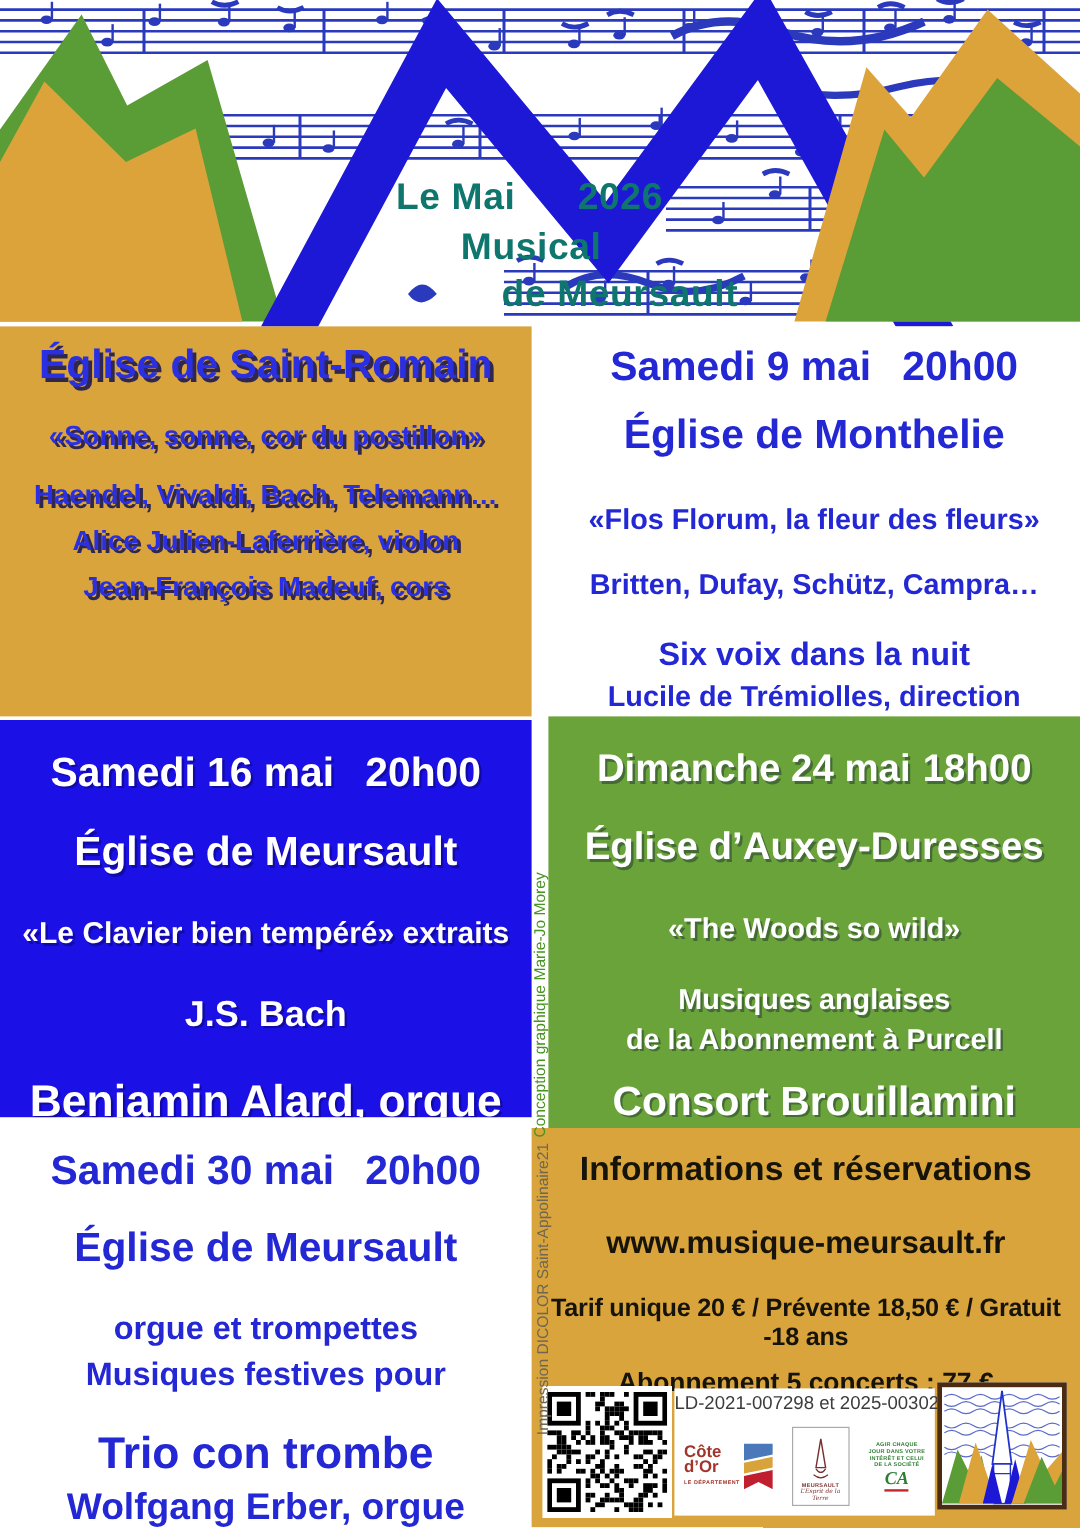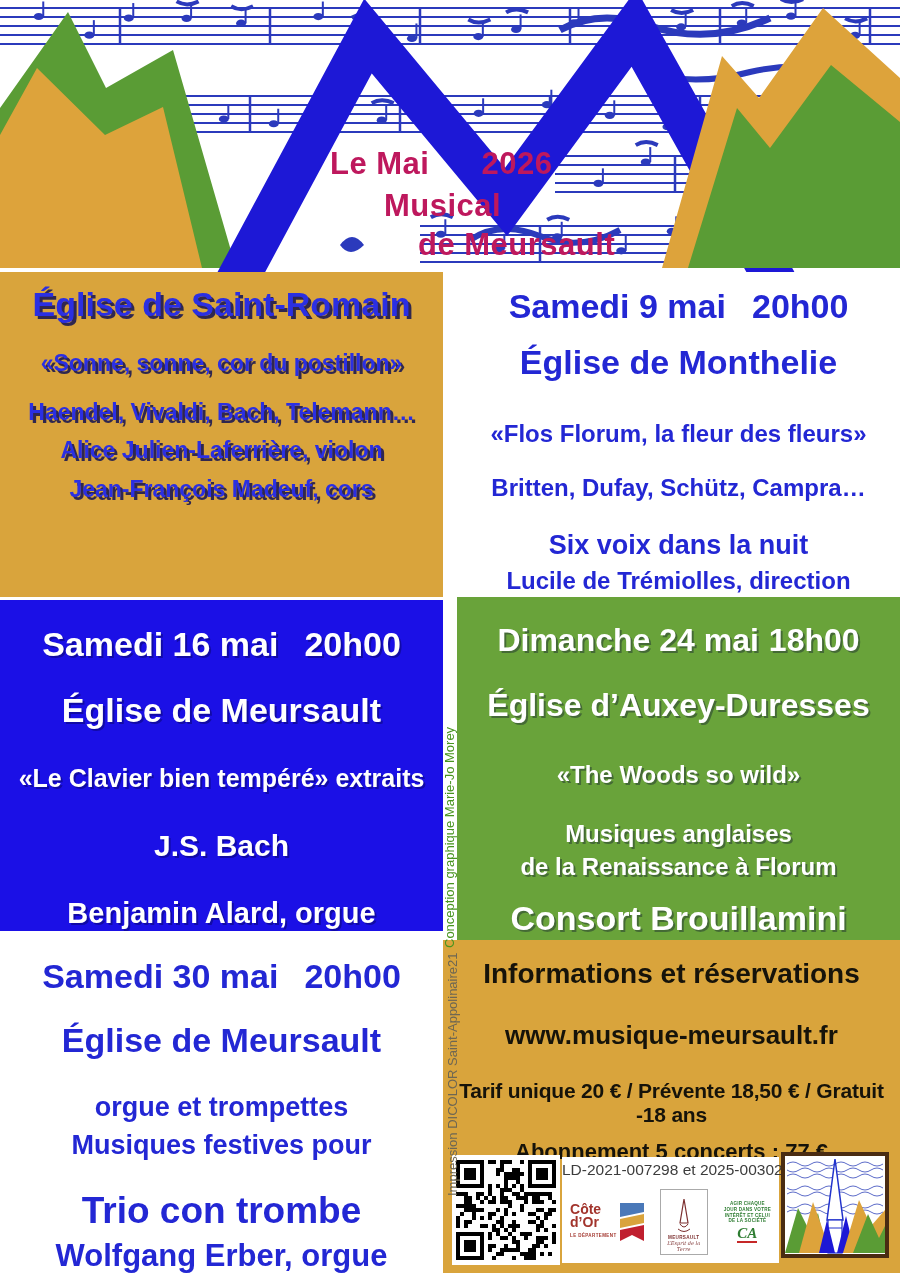--- a/index.html
+++ b/index.html
@@ -2,21 +2,21 @@
 <html><head>
 <meta charset="utf-8">
 <title>Le Mai Musical de Meursault 2026</title>
 <style>
   html,body{margin:0;padding:0;background:#ffffff;}
   .poster{position:relative;width:900px;height:1273px;background:#fff;overflow:hidden;
           font-family:"Liberation Sans", sans-serif;font-weight:700;}
   
   .header{position:absolute;left:0;top:0;width:900px;height:272px;background:#fff;overflow:hidden;}
   .header svg{position:absolute;left:0;top:0;}
-  .title{position:absolute;left:0;top:0;width:900px;height:272px;color:#be185d;}
+  .title{position:absolute;left:0;top:0;width:900px;height:272px;color:#0f766e;}
   .title div{position:absolute;font-size:31px;letter-spacing:.5px;white-space:nowrap;}
   .t1{left:330px;top:146px;}
   .t1 .year{margin-left:52px;}
   .t2{left:384px;top:188px;}
   .t3{left:418px;top:227px;}
   
   .block{position:absolute;text-align:center;overflow:hidden;}
   .b1{left:0;top:272px;width:443px;height:325px;background:#d9a43c;color:#2b2fe2;}
   .b2{left:457px;top:272px;width:443px;height:325px;background:#ffffff;color:#2327d4;}
   .b3{left:0;top:600px;width:443px;height:331px;background:#1b10e6;color:#ffffff;}
@@ -35,21 +35,21 @@
   .b1 .ens{margin-top:14px;font-size:35px;}
   .b1 .perf{margin-top:10px;font-size:23px;line-height:29px;}
   .b2 .head{padding-top:12px;}
   .b2 .prog{margin-top:36px;}
   .b2 .comp{margin-top:26px;font-size:24px;}
   .b2 .ens{margin-top:28px;font-size:27px;}
   .b2 .perf{margin-top:6px;font-size:24px;}
   .b3 .head{padding-top:22px;}
   .b3 .prog{margin-top:32px;font-size:25px;}
   .b3 .comp{margin-top:36px;font-size:30px;}
-  .b3 .perf{margin-top:34px;font-size:29px;}
+  .b3 .perf{margin-top:34px;font-size:37px;}
   .b4 .head{padding-top:22px;}
   .b4 .prog{margin-top:34px;font-size:24px;}
   .b4 .desc{margin-top:28px;font-size:24px;line-height:33px;}
   .b4 .ens{margin-top:16px;font-size:34px;}
   .b5 .head{padding-top:20px;}
   .b5 .desc{margin-top:26px;font-size:27px;line-height:38px;}
   .b5 .ens{margin-top:26px;font-size:37px;}
   .b5 .perf{margin-top:6px;font-size:31px;}
   .b1 .head{padding-top:10px;}
   
@@ -276,21 +276,21 @@
   </section>
 
   <section class="block b4">
     <div class="head line">
       <span>Dimanche 24 mai</span><span class="time">18h00</span>
     </div>
     <div class="head line">Église d’Auxey-Duresses</div>
     <div class="prog line">«The Woods so wild»</div>
     <div class="desc line">
       <div>Musiques anglaises</div>
-      <div>de la Renaissance à Florum</div>
+      <div>de la Abonnement à Purcell</div>
     </div>
     <div class="ens line">Consort Brouillamini</div>
   </section>
 
   <section class="block b5">
     <div class="head">
       <span>Samedi 30 mai</span><span class="time">20h00</span>
     </div>
     <div class="head">Église de Meursault</div>
     <div class="desc">

